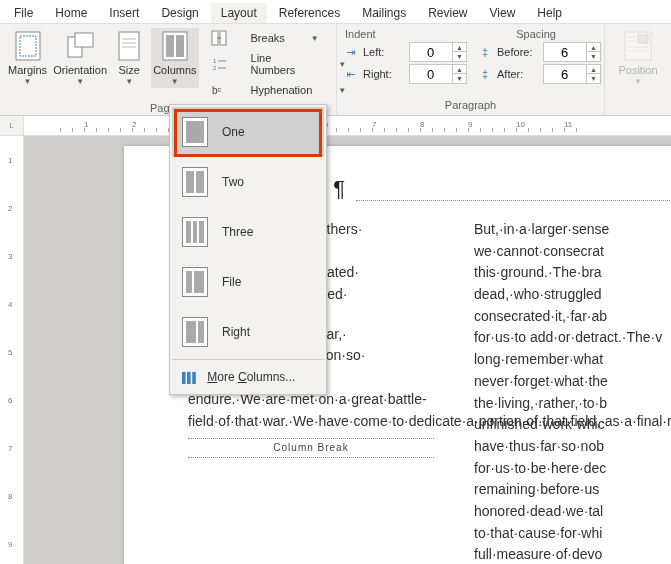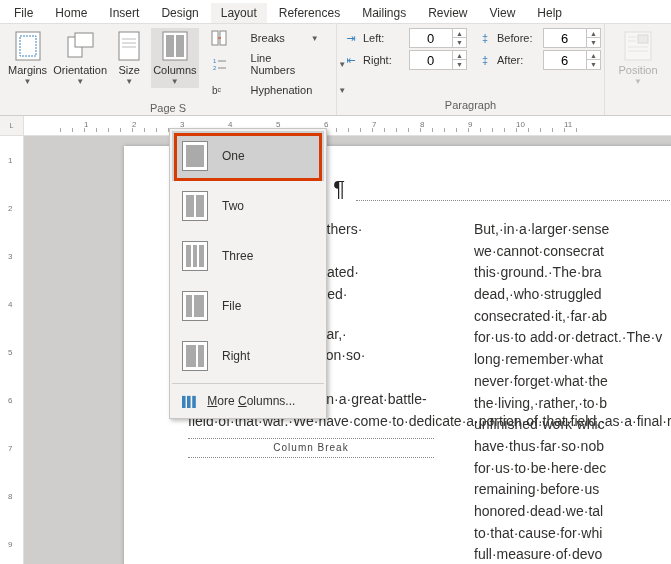--- a/index.html
+++ b/index.html
@@ -57,21 +57,21 @@
   .title-line .pilcrow { font-size:22px; color:#222; }
   .section-break { flex:1; border-bottom:1px dotted #888; text-align:right; font-size:10px; color:#444; padding-bottom:2px; margin-left:6px;}
 
   .cols { display:flex; gap:40px; margin-top:16px; font-family: Georgia, serif; font-size:14px; line-height:1.55; }
   .col { width:246px; }
   .col.right { width:220px; }
   .col p { margin-bottom:0; }
   .col-break { text-align:center; font-size:10px; color:#444; border-top:1px dotted #888; border-bottom:1px dotted #888; margin-top:6px; padding:1px 0; letter-spacing:1px;}
 
   
-  .dropdown { position:absolute; left:169px; top:128px; width:158px; background:#f3f2f1; border:1px solid #c8c6c4; box-shadow:2px 2px 4px rgba(0,0,0,.25); z-index:50; padding:2px; }
+  .dropdown { position:absolute; left:169px; top:104px; width:158px; background:#f3f2f1; border:1px solid #c8c6c4; box-shadow:2px 2px 4px rgba(0,0,0,.25); z-index:50; padding:2px; }
   .dropdown .opt { display:flex; align-items:center; gap:14px; padding:10px 10px; cursor:default; }
   .dropdown .opt .pic { width:26px; height:30px; border:1px solid #888; background:#fff; display:flex; gap:2px; padding:3px; }
   .dropdown .opt .pic span { background:#aaa; flex:1; }
   .dropdown .opt.selected { background:#d0d0d0; }
   .dropdown .highlight-box { position:absolute; left:4px; top:4px; right:4px; height:48px; border:3px solid #d83b01; pointer-events:none; }
   .dropdown .sep { height:1px; background:#d0cecd; margin:2px 0; }
   .dropdown .more { display:flex; align-items:center; gap:10px; padding:8px 10px; font-size:12px; cursor:default; }
   .dropdown .more .ic { color:#3b83bd; letter-spacing:-2px; font-size:10px;}
 
   
@@ -173,20 +173,24 @@
           <span>Hyphenation</span>
           <span class="chev">▼</span>
         </div>
       </div>
     </div>
     <div class="group-label">Page S</div>
   </div>
 
   <div class="group" style="min-width:268px">
     <div>
+      <div class="sub-head">
+        <span>Indent</span>
+        <span style="margin-right:40px">Spacing</span>
+      </div>
       <div style="display:flex; gap:10px;">
         <div class="stack">
           <div class="labeled-spin">
             <span class="ic">⇥</span>
             <span class="lab">Left:</span>
             <span class="spin">
                 <input value="0 cm" style="">
                 <span class="arrows">
                   <span>▲</span>
                   <span>▼</span>

